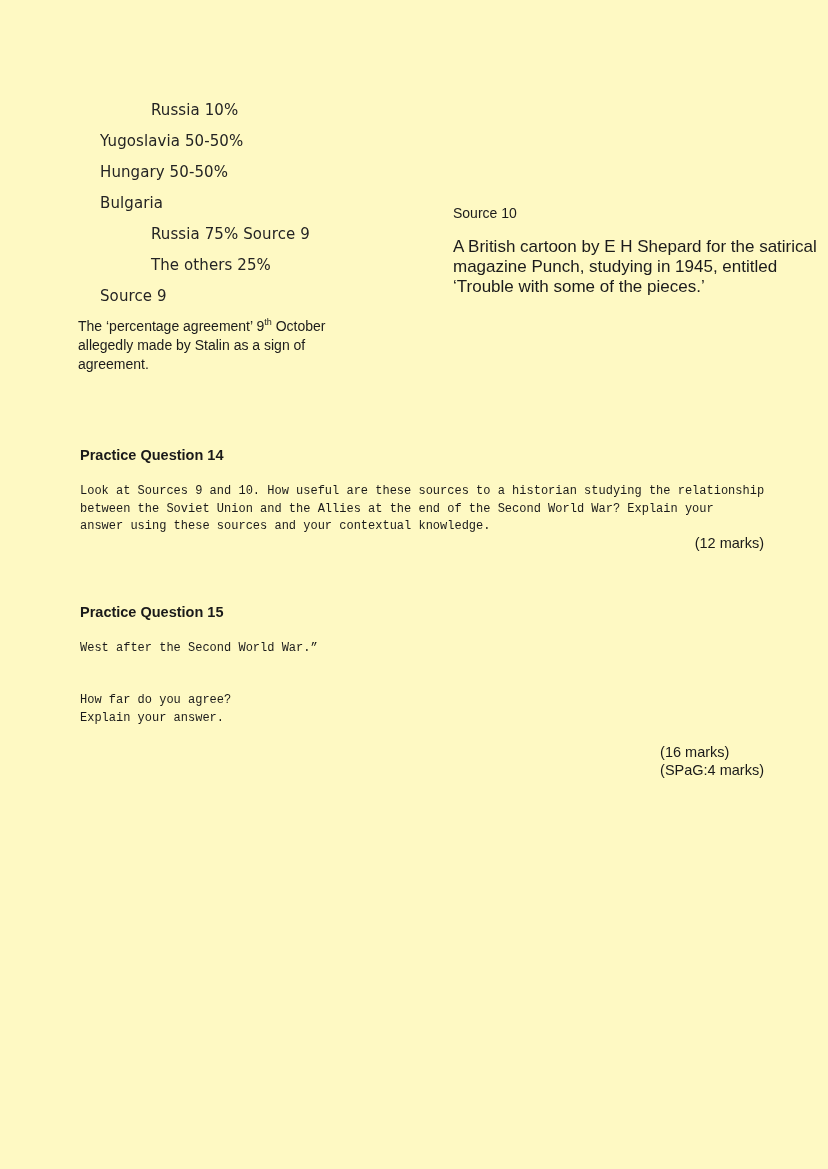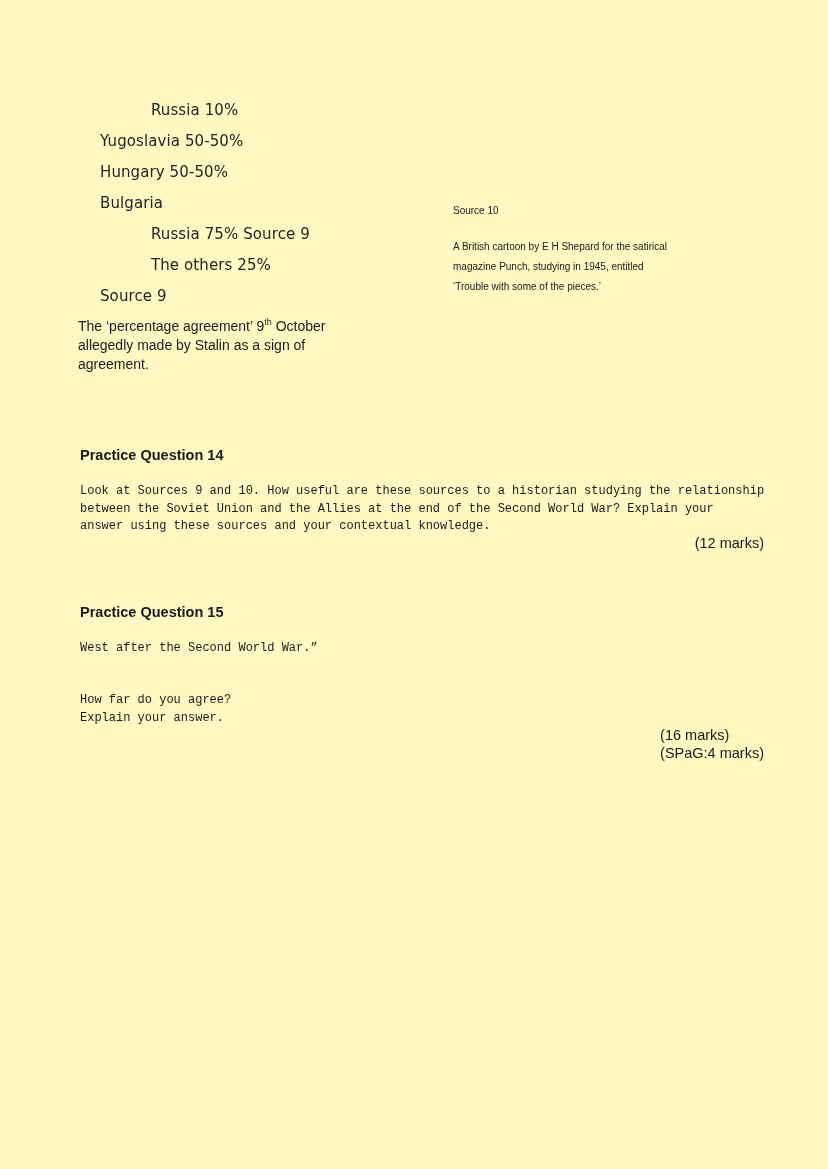--- a/index.html
+++ b/index.html
@@ -33,27 +33,27 @@
     width: 300px;
     font-size: 14px;
     line-height: 18.8px;
     color: #1b1b1b;
   }
   .src9-cap sup { font-size: 9px; line-height: 0; vertical-align: super; }
 
   
   .src10-label {
     left: 453px; top: 205px;
-    font-size: 10px;
+    font-size: 14px;
     color: #1b1b1b;
   }
   .src10-cap {
     left: 453px; top: 237px;
     width: 320px;
-    font-size: 10px;
+    font-size: 17px;
     line-height: 20px;
     color: #1b1b1b;
   }
 
   
   .q-heading {
     left: 80px;
     font-size: 14.5px;
     font-weight: bold;
     color: #1a1a1a;
@@ -71,21 +71,21 @@
     font-size: 14.5px;
     line-height: 17.6px;
     color: #1a1a1a;
   }
   .h14 { top: 447px; }
   .b14 { top: 483px; }
   .m12 { top: 535px; }
   .h15 { top: 604px; }
   .b15 { top: 640px; }
   .p15 { top: 692px; }
-  .m16 { top: 727px; }
+  .m16 { top: 744px; }
 </style>
 </head>
 <body>
 
 <div class="page">
 
   <div class="abs src9-list">
     <div class="line indent">Russia 10%</div>
     <div class="line">Yugoslavia 50-50%</div>
     <div class="line">Hungary 50-50%</div>

